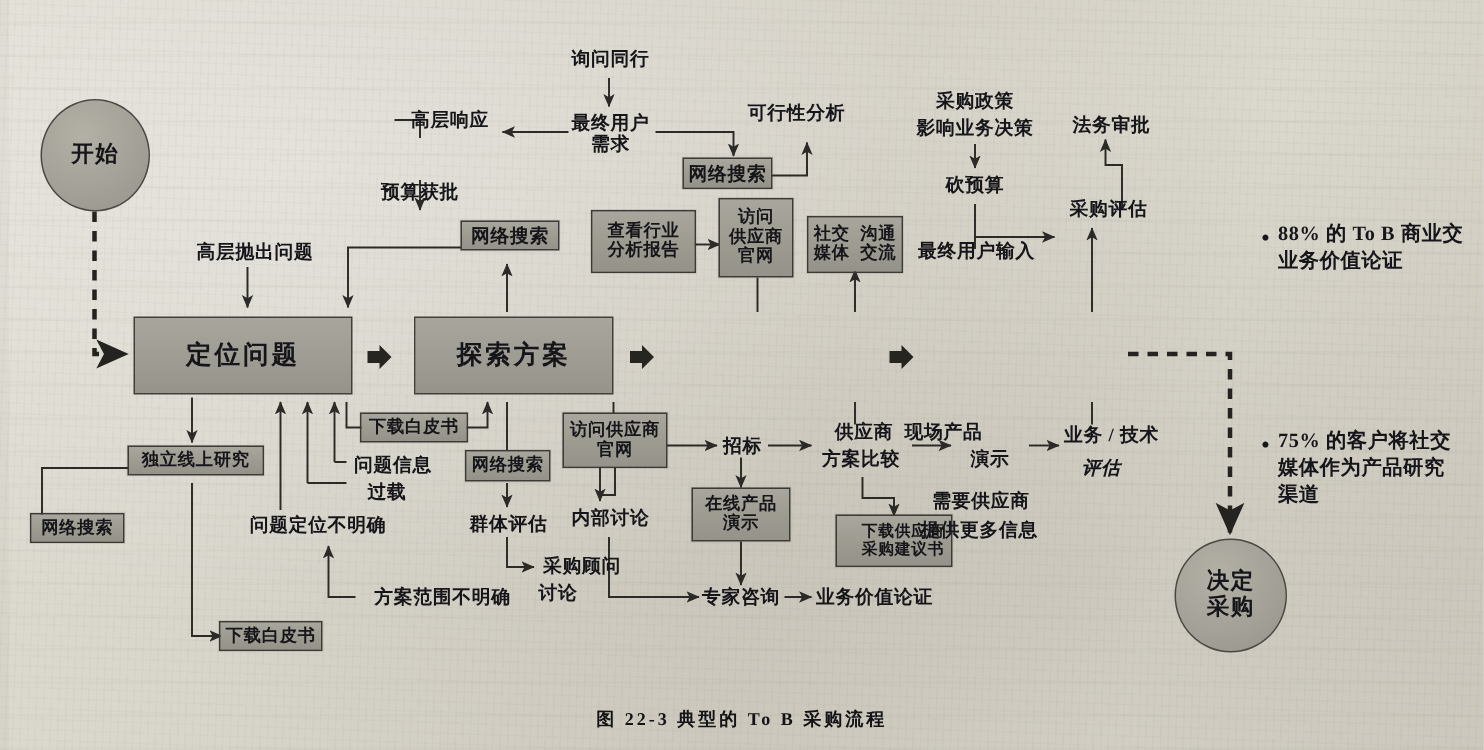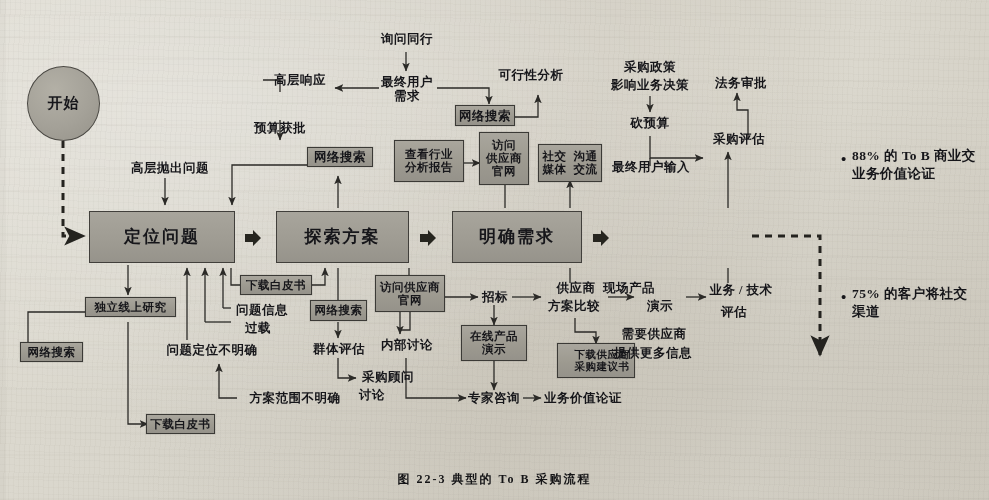--- a/index.html
+++ b/index.html
@@ -173,29 +173,30 @@
       <path d="M686,297 L706,297" marker-end="url(#ah)"></path>
 
       <path d="M728,268 L728,283"></path>
     </g>
   </svg>
 
   <div class="node circle" style="left:27px;top:66px;width:73px;height:75px;">
     <span>开始</span>
   </div>
 
+  <div class="node circle" style="left:783px;top:359px;width:75px;height:76px;flex-direction:column;">
+    <span>决定</span>
+    <span>采购</span>
+  </div>
 
   <div class="node stage" style="left:89px;top:211px;width:146px;height:52px;">
     <span>定位问题</span>
   </div>
   <div class="node stage" style="left:276px;top:211px;width:133px;height:52px;">
     <span>探索方案</span>
-  </div>
-  <div class="node stage" style="left:452px;top:211px;width:130px;height:52px;">
-    <span>明确需求</span>
   </div>
 
   <svg style="position:absolute;left:243px;top:228px;width:20px;height:20px;" viewBox="0 0 20 20">
       <path d="M2,6 L10,6 L10,2 L18,10 L10,18 L10,14 L2,14 Z" fill="#26251f"></path>
     </svg>
   <svg style="position:absolute;left:418px;top:228px;width:20px;height:20px;" viewBox="0 0 20 20">
       <path d="M2,6 L10,6 L10,2 L18,10 L10,18 L10,14 L2,14 Z" fill="#26251f"></path>
     </svg>
   <svg style="position:absolute;left:591px;top:228px;width:20px;height:20px;" viewBox="0 0 20 20">
       <path d="M2,6 L10,6 L10,2 L18,10 L10,18 L10,14 L2,14 Z" fill="#26251f"></path>
@@ -367,30 +368,31 @@
   <div class="node plain fs12" style="left:615px;top:326px;width:78px;height:16px;">
     <span>需要供应商</span>
   </div>
   <div class="node plain fs12" style="left:605px;top:345px;width:96px;height:16px;">
     <span>提供更多信息</span>
   </div>
 
   <div class="node plain fs12" style="left:705px;top:282px;width:72px;height:16px;">
     <span>业务 / 技术</span>
   </div>
-  <div class="node plain fs12" style="left:714px;top:304px;width:40px;height:16px;">
+  <div class="node plain fs12" style="left:714px;top:304px;width:40px;height:16px;font-style:italic;">
     <span>评估</span>
   </div>
 
   <div class="bullet fs13" style="left:852px;top:147px;width:136px;">
     <span class="dot">•</span>
     <div>88% 的 To B 商业交</div>
     <div>业务价值论证</div>
   </div>
 
   <div class="bullet fs13" style="left:852px;top:285px;width:136px;">
     <span class="dot">•</span>
     <div>75% 的客户将社交</div>
+    <div>媒体作为产品研究</div>
     <div>渠道</div>
   </div>
 
   <div id="caption">图 22-3   典型的 To B 采购流程</div>
 </div>
 
 </body></html>

